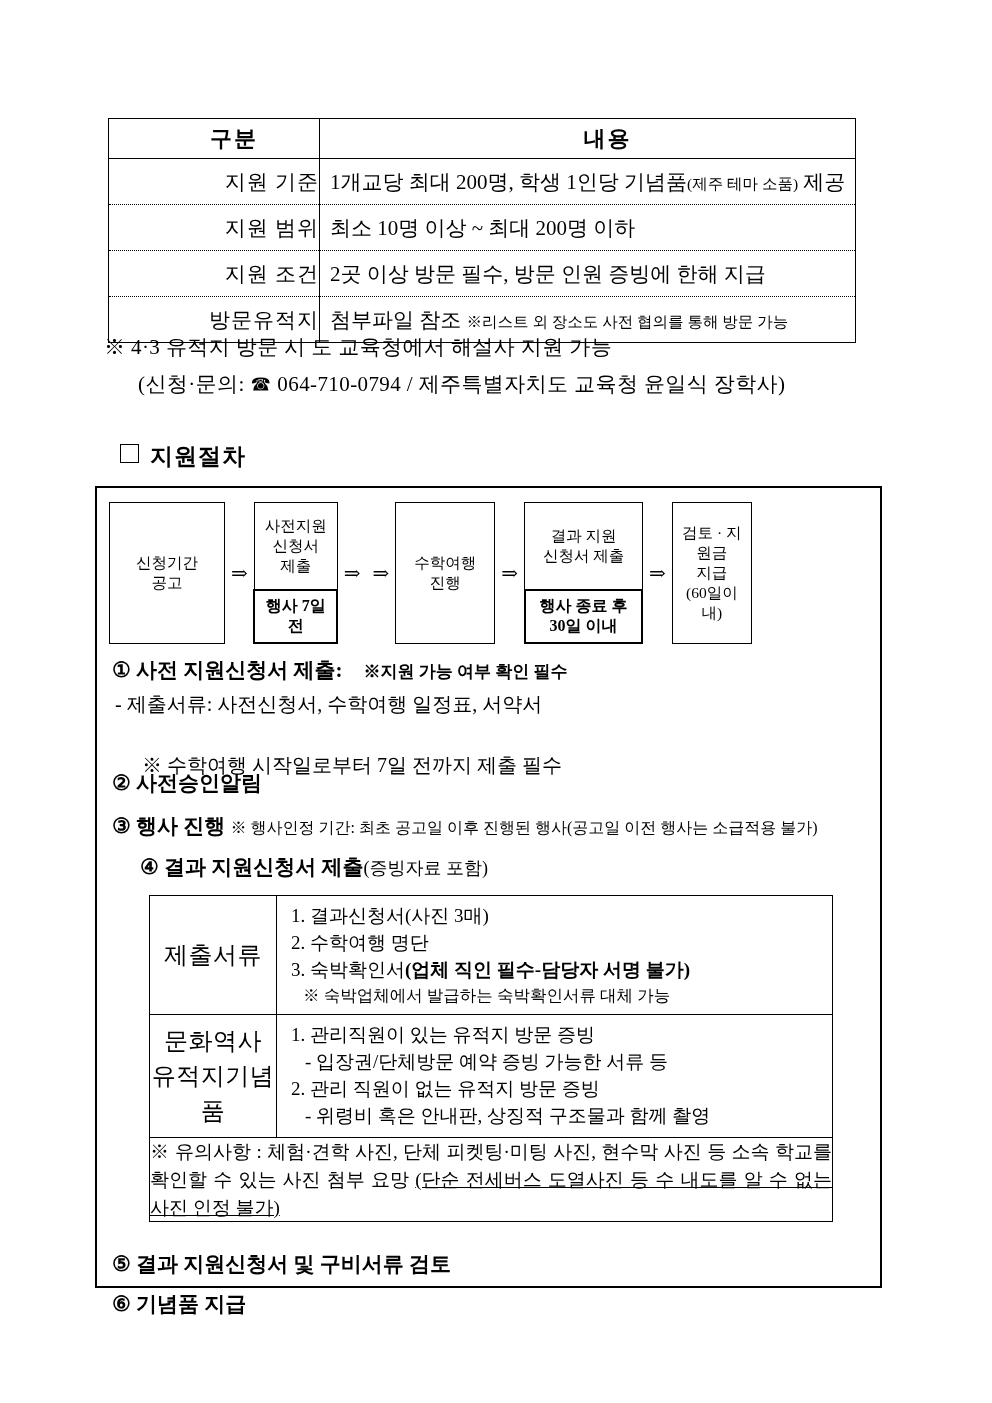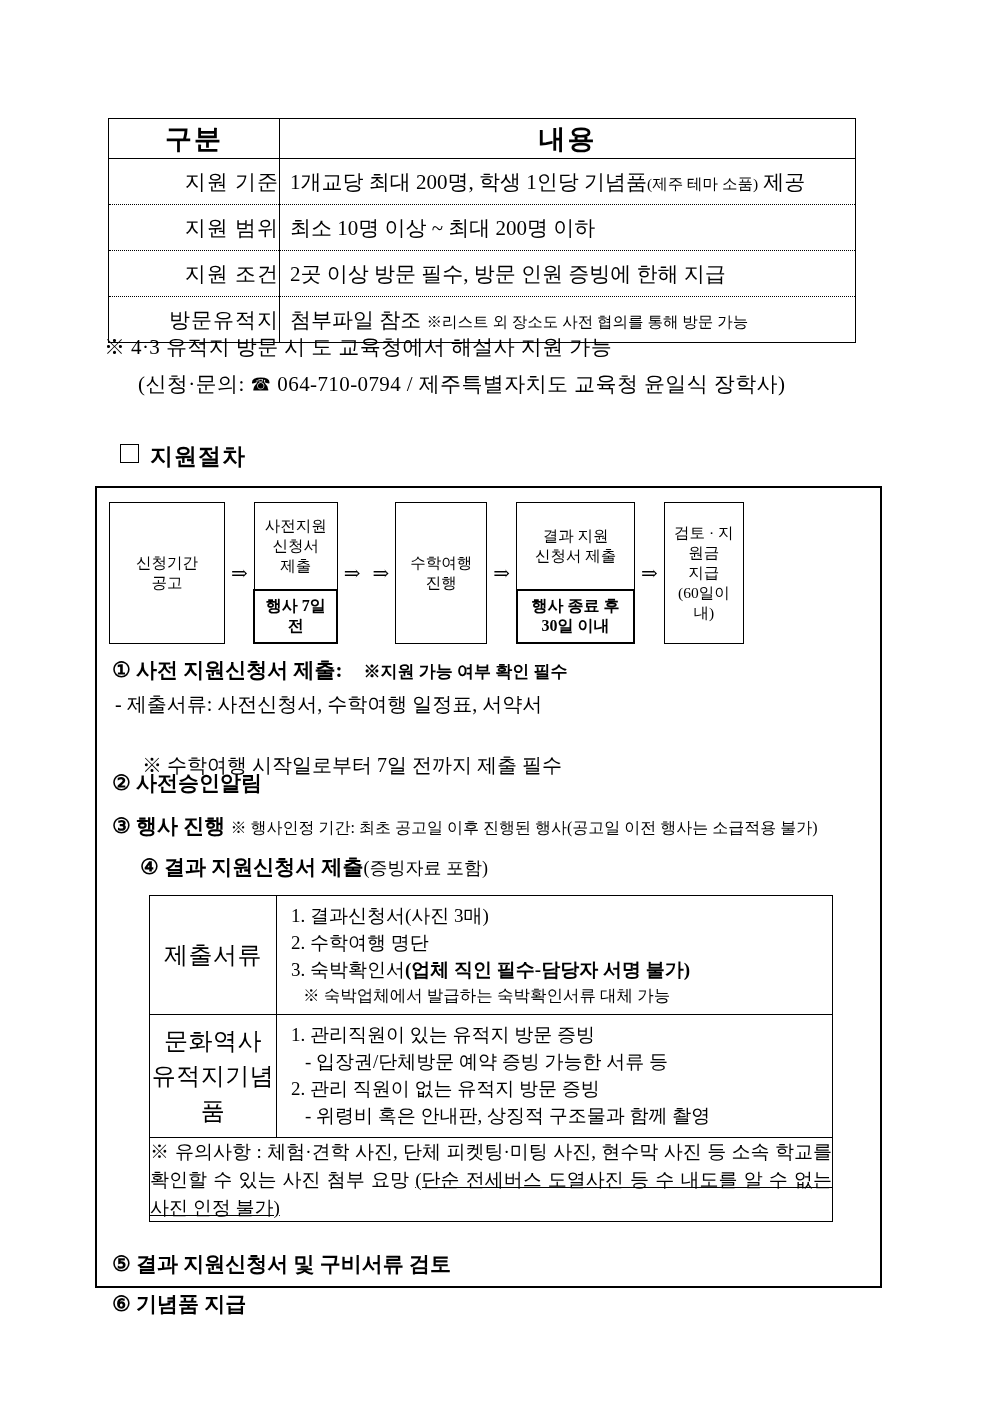--- a/index.html
+++ b/index.html
@@ -40,23 +40,24 @@
     vertical-align: middle;
   }
   .info-table .col-label { width: 170px; }
   .info-table .vline {
     border-right: 1.4px solid #000;
   }
   .info-table tr.head td {
     border-bottom: 1.4px solid #000;
     text-align: center;
     font-weight: bold;
-    font-size: 27px;
+    font-size: 22px;
     height: 39px;
     letter-spacing: 2px;
+    padding-left: 40px;
   }
   .info-table tr.body td {
     height: 45px;
     font-size: 21px;
   }
   .info-table tr.body td.lbl {
     text-align: right;
     letter-spacing: 1px;
   }
   .info-table tr.body td.val {
@@ -156,21 +157,21 @@
   .arrow {
     flex: 0 0 auto;
     align-self: center;
     font-size: 20px;
     padding: 0 6px;
     margin-top: -6px;
   }
   .fb1 { width: 116px; }
   .fb2 { width: 84px; }
   .fb3 { width: 110px; }
-  .fb4 { width: 92px; }
+  .fb4 { width: 100px; }
   .fb5 { width: 119px; }
   .fb6 { width: 80px; }
 
   
   .proc-body {
     position: absolute;
     left: 0;
     top: 162px;
     width: 787px;
   }

